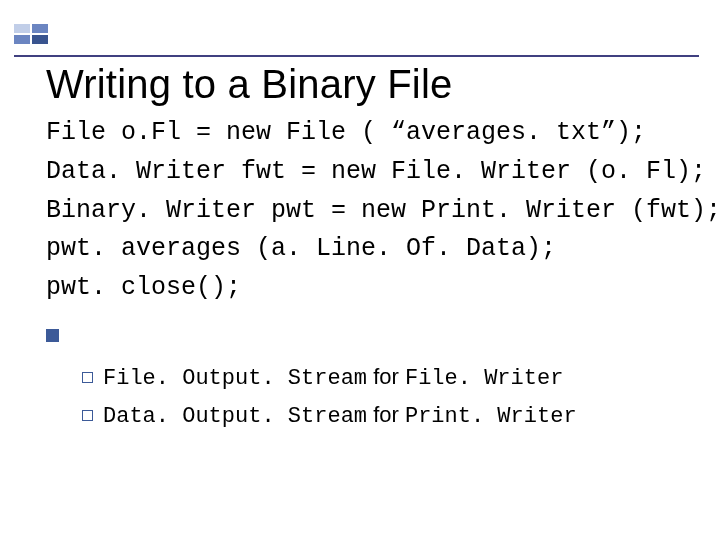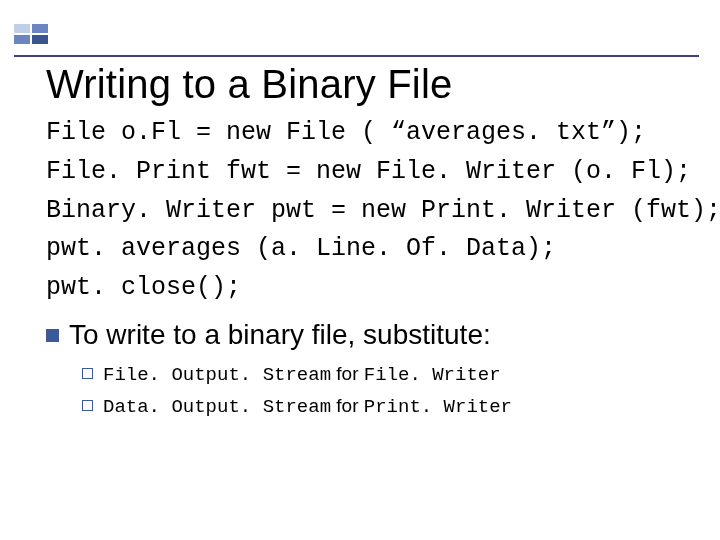--- a/index.html
+++ b/index.html
@@ -74,21 +74,21 @@
     font-size: 25px;
     line-height: 1.55;
     margin: 6px 0 10px 0;
     white-space: pre;
   }
   .sub-bullets {
     margin-left: 36px;
     margin-top: 2px;
   }
   .sub-row {
-    font-size: 19px;
+    font-size: 22px;
     line-height: 1.6;
   }
   .sub-row .hsq {
     display: inline-block;
     width: 11px;
     height: 11px;
     border: 1.6px solid #3c5a98;
     box-sizing: border-box;
     margin-right: 10px;
     vertical-align: 1px;
@@ -109,27 +109,27 @@
     <div class="cell-c"></div>
   </div>
   <div class="hr"></div>
 
   <div class="title">Writing to a Binary File</div>
 
   <div class="content">
 
 
     <div class="code"><span>File o.Fl = new File ( “averages. txt”);</span>
-<span>File. Print fwt = new File. Writer (o. Fl);</span>
+<span>Data. Writer fwt = new File. Writer (o. Fl);</span>
 <span>Binary. Writer pwt = new Print. Writer (fwt);</span>
 <span>pwt. averages (a. Line. Of. Data);</span>
 <span>pwt. close();</span></div>
 
     <div class="bullet-row">
-      <span class="sq"></span><span>To write to a binary file, substitute:</span>
+      <span class="sq"></span>
     </div>
 
     <div class="sub-bullets">
       <div class="sub-row">
         <span class="hsq"></span><span class="mono">File. Output. Stream</span><span> for </span><span class="mono">File. Writer</span>
       </div>
       <div class="sub-row">
         <span class="hsq"></span><span class="mono">Data. Output. Stream</span><span> for </span><span class="mono">Print. Writer</span>
       </div>
     </div>

